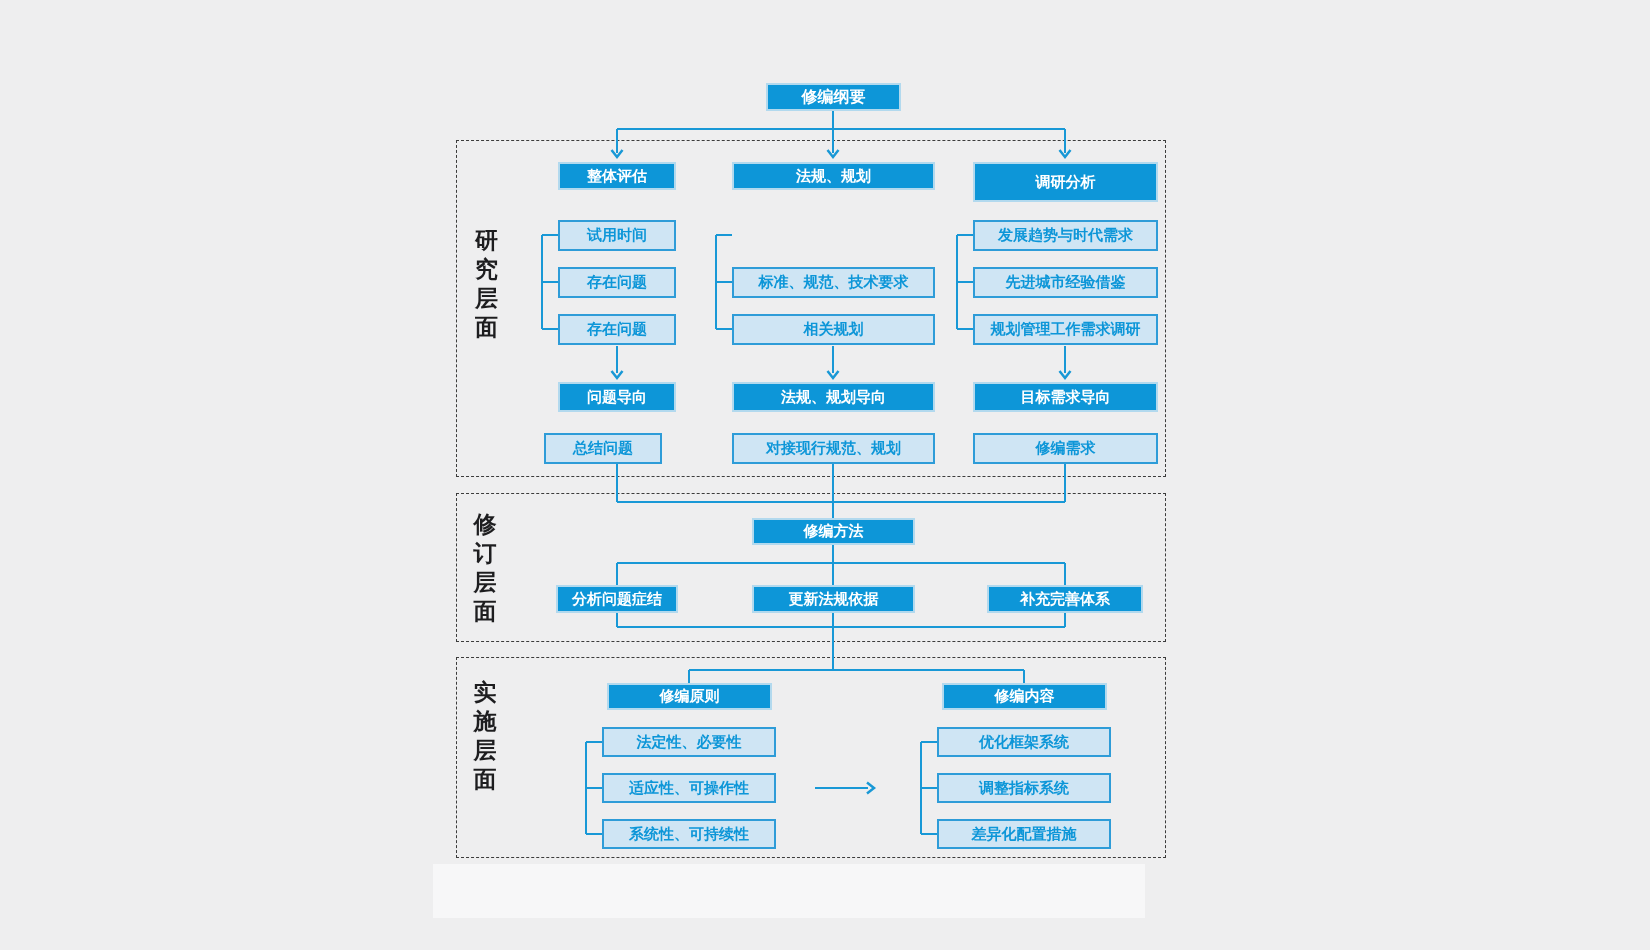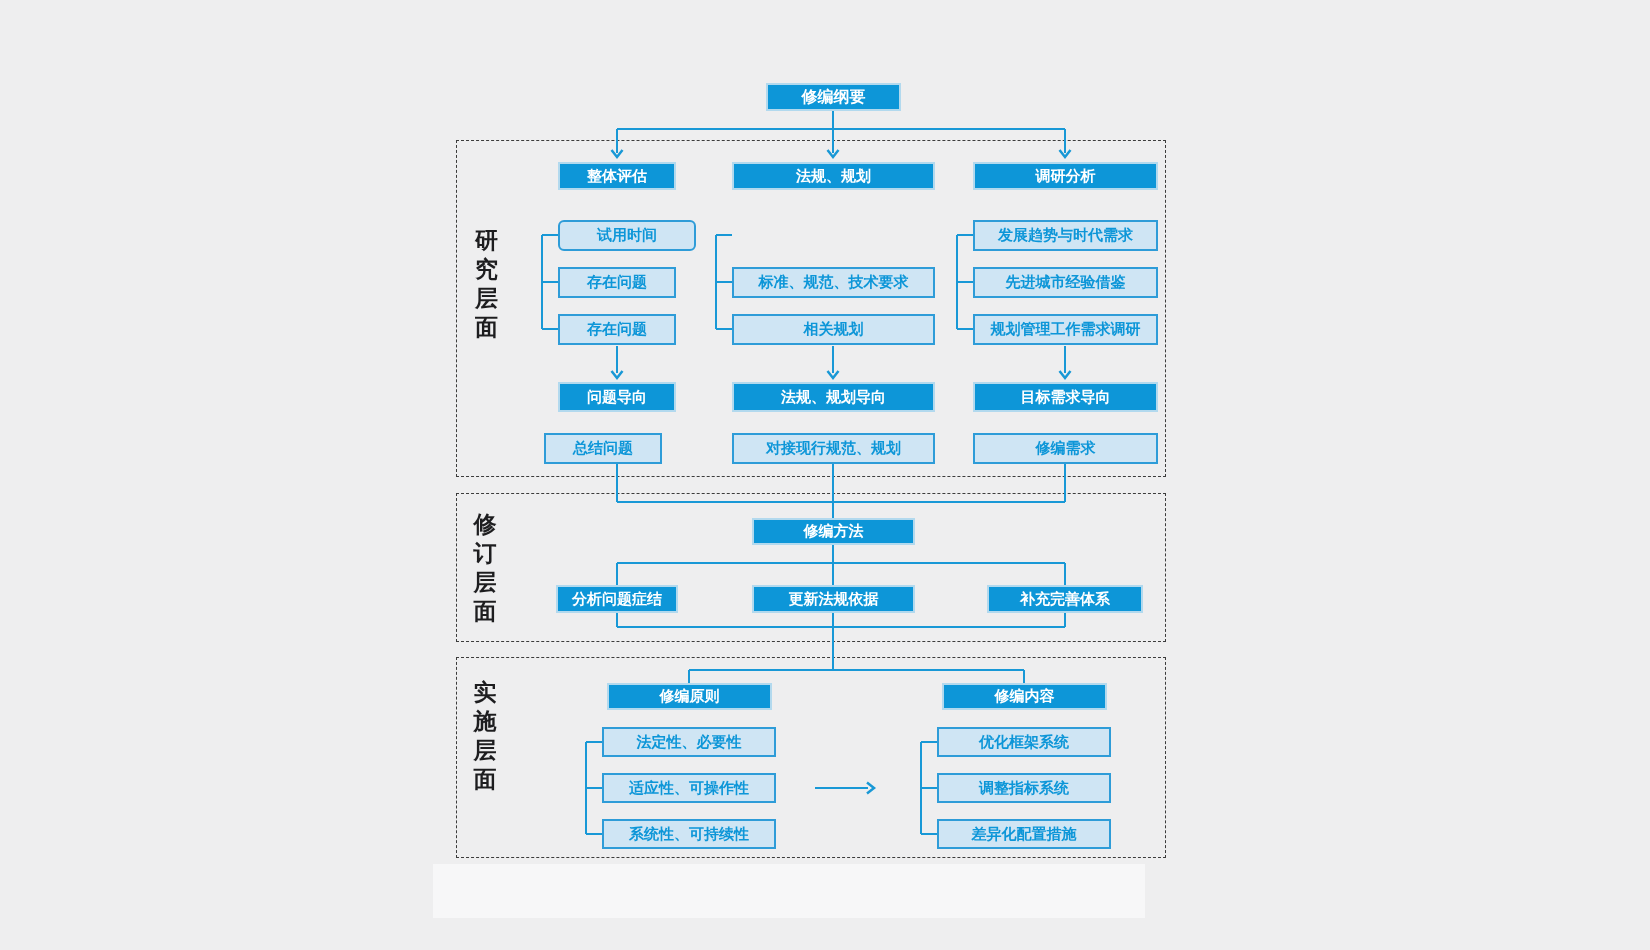--- a/index.html
+++ b/index.html
@@ -80,23 +80,23 @@
       M611.5 371 L617 378 L622.5 371
       M827.5 371 L833 378 L838.5 371
       M1059.5 371 L1065 378 L1070.5 371
       M867 782.5 L874 788 L867 793.5"></path>
   </svg>
 
   <div class="bx bx-dark bx-title" style="left:766px;top:83px;width:135px;height:28px;">修编纲要</div>
 
   <div class="bx bx-dark" style="left:558px;top:162px;width:118px;height:28px;">整体评估</div>
   <div class="bx bx-dark" style="left:732px;top:162px;width:203px;height:28px;">法规、规划</div>
-  <div class="bx bx-dark" style="left:973px;top:162px;width:185px;height:28px;">调研分析</div>
+  <div class="bx bx-dark" style="left:973px;top:162px;width:185px;height:40px;">调研分析</div>
 
-  <div class="bx bx-light" style="left:558px;top:220px;width:138px;height:31px;border-radius:6px;">试用时间</div>
+  <div class="bx bx-light" style="left:558px;top:220px;width:118px;height:31px;">试用时间</div>
   <div class="bx bx-light" style="left:558px;top:267px;width:118px;height:31px;">存在问题</div>
   <div class="bx bx-light" style="left:558px;top:314px;width:118px;height:31px;">存在问题</div>
 
   <div class="bx bx-light" style="left:732px;top:267px;width:203px;height:31px;">标准、规范、技术要求</div>
   <div class="bx bx-light" style="left:732px;top:314px;width:203px;height:31px;">相关规划</div>
 
   <div class="bx bx-light" style="left:973px;top:220px;width:185px;height:31px;">发展趋势与时代需求</div>
   <div class="bx bx-light" style="left:973px;top:267px;width:185px;height:31px;">先进城市经验借鉴</div>
   <div class="bx bx-light" style="left:973px;top:314px;width:185px;height:31px;">规划管理工作需求调研</div>
 

